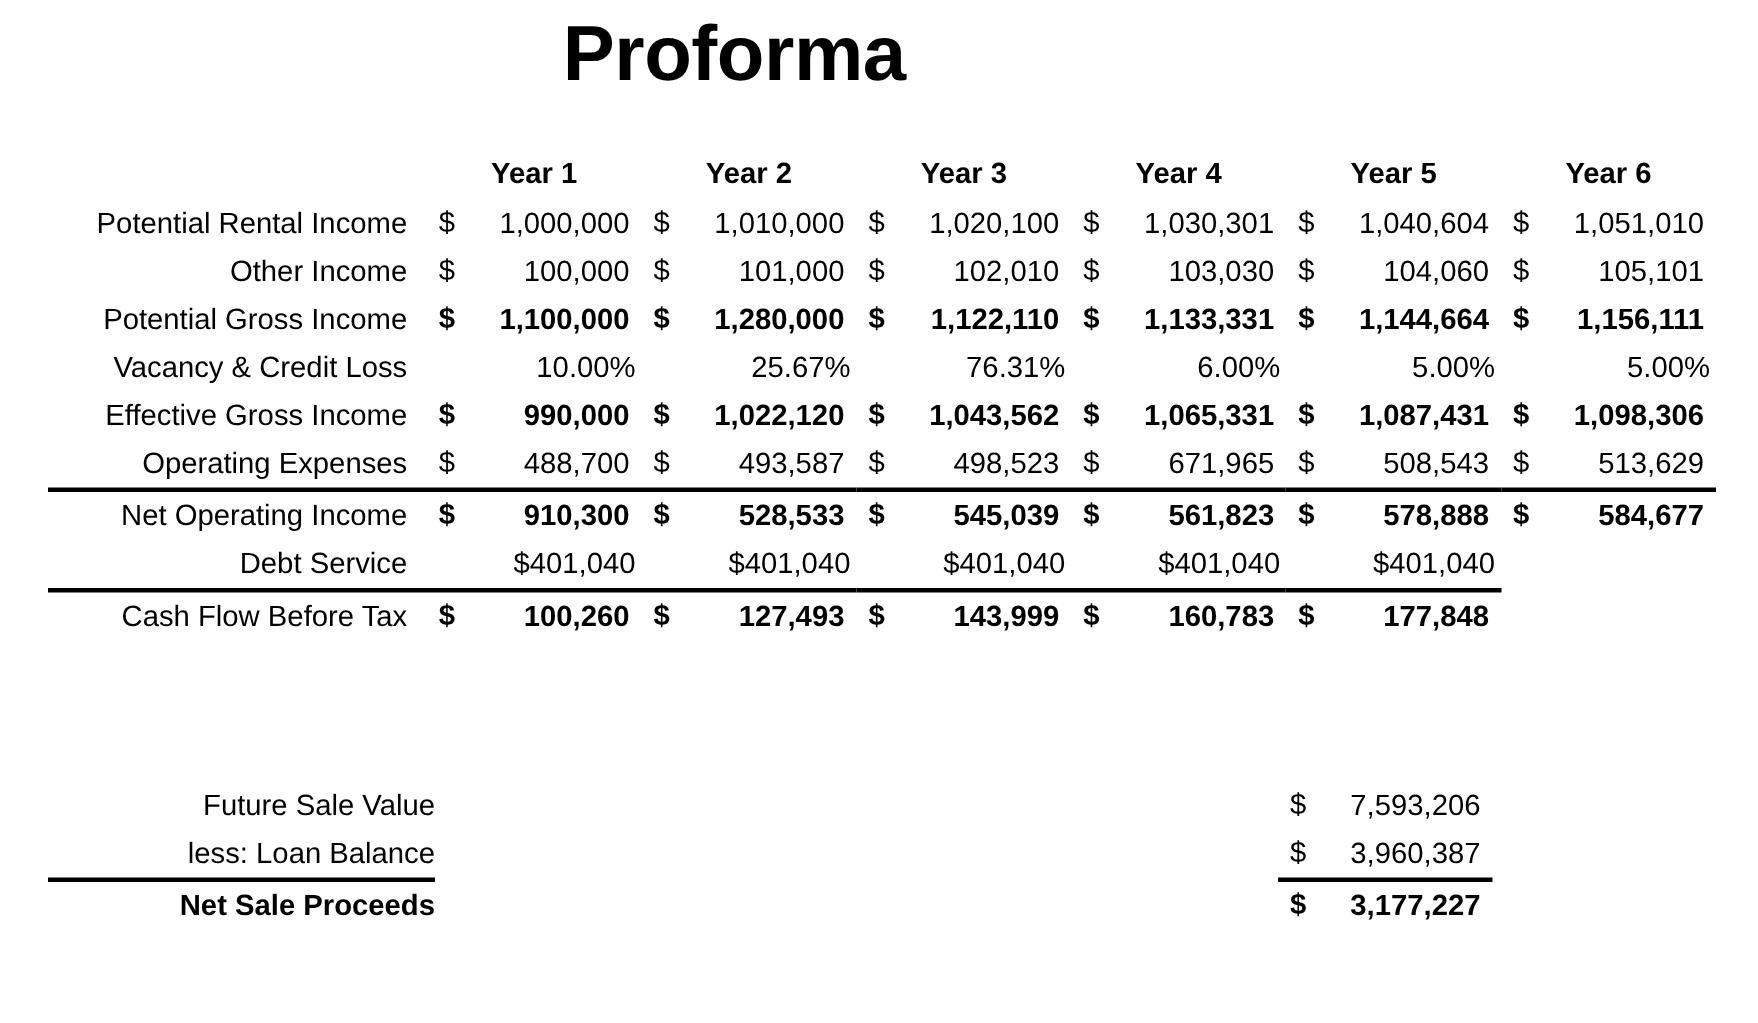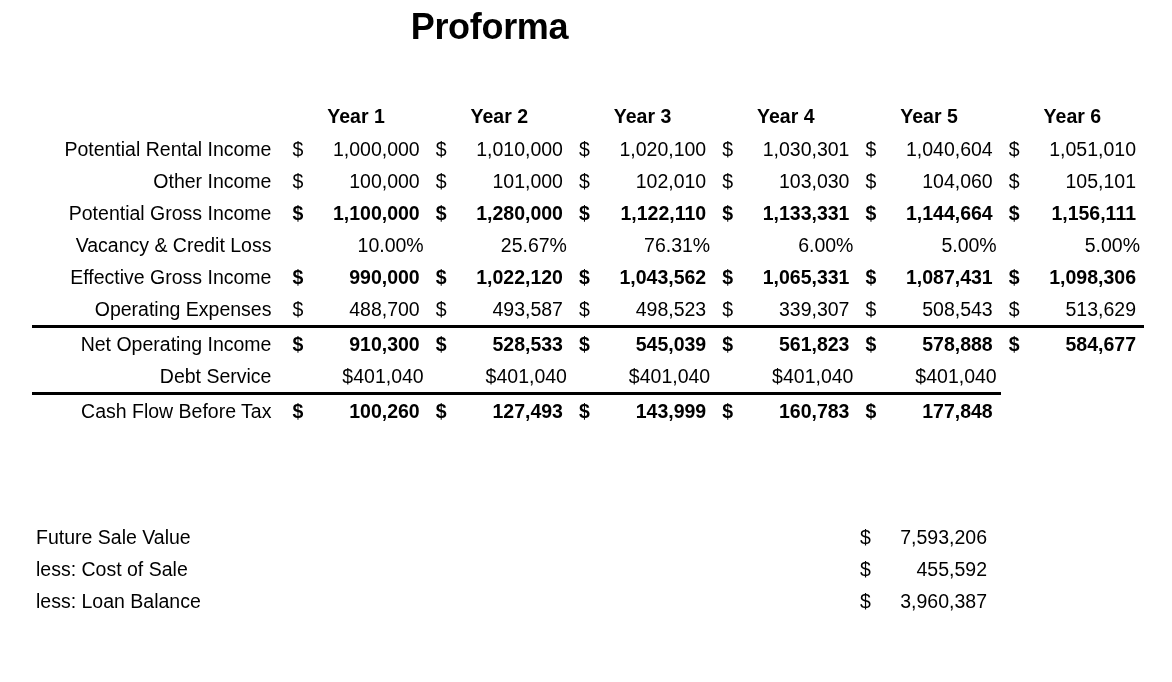--- a/index.html
+++ b/index.html
@@ -16,21 +16,21 @@
     overflow: hidden;
   }
 
   
   #doc-title {
     position: absolute;
     left: 0;
     top: 6px;
     width: 979px;
     text-align: center;
-    font-size: 36px;
+    font-size: 52px;
     font-weight: bold;
     letter-spacing: -0.3px;
   }
 
   
   #proforma-table {
     position: absolute;
     left: 32px;
     top: 100px;
     width: 1112px;
@@ -112,21 +112,21 @@
   #sale-table col.s-tail  { width: 149px; }
 
   #sale-table td {
     padding: 0;
     height: 32px;
     vertical-align: middle;
     white-space: nowrap;
     font-weight: normal;
   }
   #sale-table .sale-label {
-    text-align: left;
+    text-align: right;
     padding-left: 4px !important;
     font-size: 19.5px;
   }
   #sale-table tr.subtotal .sale-label,
   #sale-table tr.subtotal .money,
   #sale-table tr.subtotal .money-sym { font-weight: bold; }
 
   #sale-table tr.rule-above > td.ruled { border-top: 3px solid #000; }
 </style>
 </head>
@@ -282,21 +282,21 @@
         <td class=" cell-money">
           <span class="money-sym">$</span>
           <span class="money">493,587</span>
         </td>
         <td class=" cell-money">
           <span class="money-sym">$</span>
           <span class="money">498,523</span>
         </td>
         <td class=" cell-money">
           <span class="money-sym">$</span>
-          <span class="money">339,307</span>
+          <span class="money">671,965</span>
         </td>
         <td class=" cell-money">
           <span class="money-sym">$</span>
           <span class="money">508,543</span>
         </td>
         <td class=" cell-money">
           <span class="money-sym">$</span>
           <span class="money">513,629</span>
         </td>
       </tr>
@@ -374,31 +374,31 @@
       <tr>
         <td class="sale-label">Future Sale Value</td>
         <td></td>
         <td class="cell-money">
           <span class="money-sym">$</span>
           <span class="money">7,593,206</span>
         </td>
         <td></td>
       </tr>
       <tr>
-        <td class="sale-label">less: Cost of Sale</td>
+        <td class="sale-label">less: Loan Balance</td>
         <td></td>
         <td class="cell-money">
           <span class="money-sym">$</span>
-          <span class="money">455,592</span>
-        </td>
-        <td></td>
-      </tr>
-      <tr>
-        <td class="sale-label">less: Loan Balance</td>
-        <td></td>
-        <td class="cell-money">
-          <span class="money-sym">$</span>
           <span class="money">3,960,387</span>
+        </td>
+        <td></td>
+      </tr>
+      <tr class="subtotal rule-above">
+        <td class="sale-label ruled">Net Sale Proceeds</td>
+        <td></td>
+        <td class="cell-money ruled">
+          <span class="money-sym">$</span>
+          <span class="money">3,177,227</span>
         </td>
         <td></td>
       </tr>
     </tbody>
 </table>
 
 </body></html>

